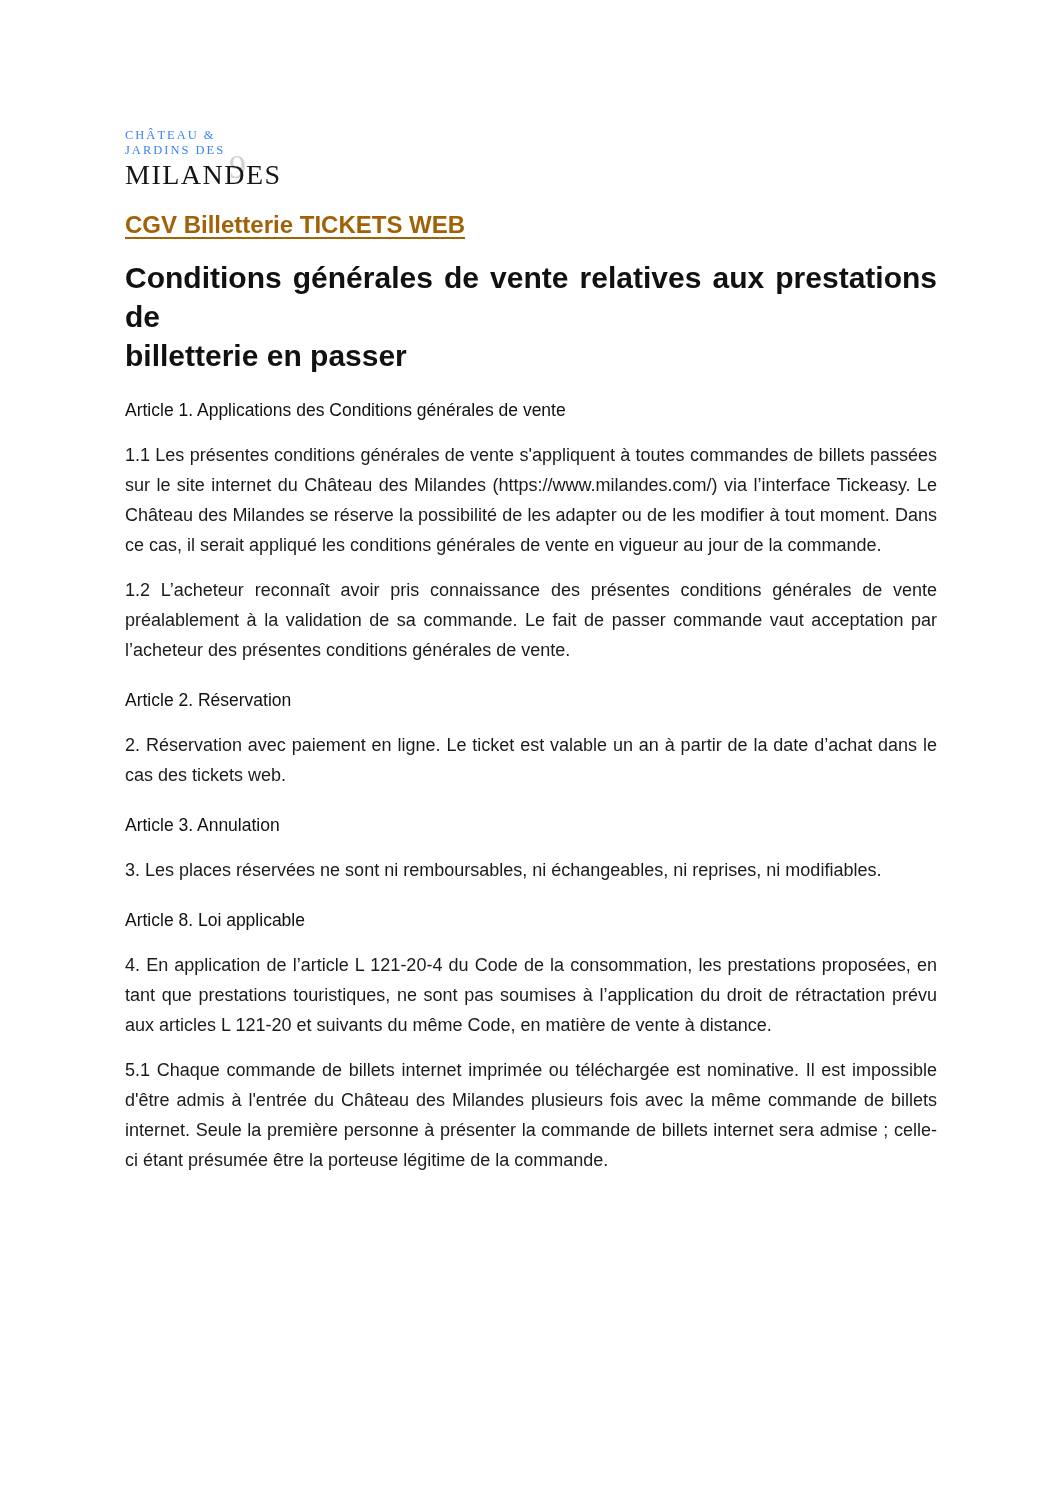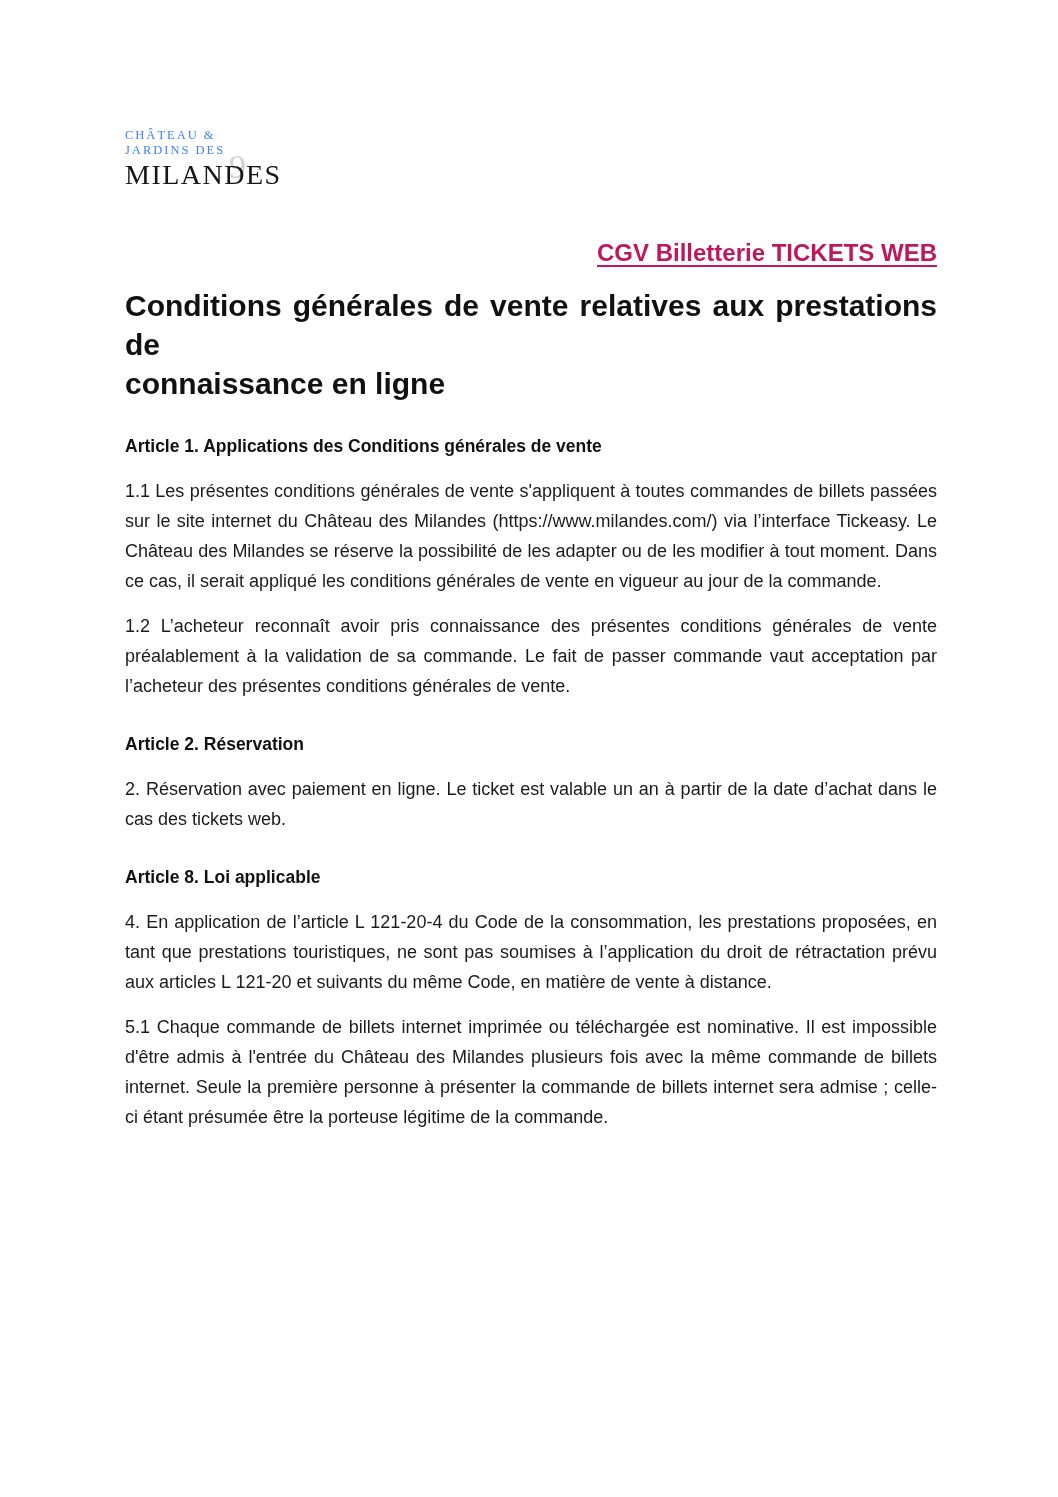--- a/index.html
+++ b/index.html
@@ -46,47 +46,47 @@
     left: 104px;
     top: 22px;
     font-family: "Liberation Serif", serif;
     font-size: 34px;
     color: #d2d0ca;
     z-index: 0;
     line-height: 34px;
   }
   
   .doc-title {
-    margin-top: 48px;
-    text-align: right;
+    margin-top: 20px;
+    text-align: left;
     font-size: 24px;
     font-weight: bold;
     line-height: 30px;
-    color: #be185d;
+    color: #a16207;
   }
   .doc-title .u {
     text-decoration: underline;
     text-decoration-thickness: 2px;
     text-underline-offset: 4px;
   }
   
   .doc-subtitle {
     margin-top: 18px;
     font-size: 30px;
     font-weight: bold;
     line-height: 39px;
     color: #111111;
   }
   .subtitle-line1 { text-align: justify; text-align-last: justify; }
   .subtitle-line2 { text-align: left; }
   
   .article-heading {
-    margin-top: 28px;
+    margin-top: 20px;
     font-size: 17.5px;
-    font-weight: bold;
+    font-weight: normal;
     line-height: 30px;
     color: #111111;
   }
   .article-paragraph {
     margin-top: 15px;
     font-size: 18px;
     line-height: 30px;
     text-align: justify;
     color: #1b1b1b;
   }
@@ -101,34 +101,38 @@
       <span class="logo-flourish">9</span>
       <div class="logo-small">CHÂTEAU &amp;</div>
       <div class="logo-small">JARDINS DES</div>
       <div class="logo-large">MILANDES</div>
     </div>
 
     <h1 class="doc-title"><span class="u">CGV Billetterie TICKETS WEB</span></h1>
 
     <h2 class="doc-subtitle">
       <div class="subtitle-line1">Conditions générales de vente relatives aux prestations de</div>
-      <div class="subtitle-line2">connaissance en ligne</div>
+      <div class="subtitle-line2">billetterie en passer</div>
     </h2>
 
     <section>
       <h3 class="article-heading">Article 1. Applications des Conditions générales de vente</h3>
       <p class="article-paragraph">1.1 Les présentes conditions générales de vente s'appliquent à toutes commandes de billets passées sur le site internet du Château des Milandes (https://www.milandes.com/) via l’interface Tickeasy. Le Château des Milandes se réserve la possibilité de les adapter ou de les modifier à tout moment. Dans ce cas, il serait appliqué les conditions générales de vente en vigueur au jour de la commande.</p>
       <p class="article-paragraph">1.2 L’acheteur reconnaît avoir pris connaissance des présentes conditions générales de vente préalablement à la validation de sa commande. Le fait de passer commande vaut acceptation par l’acheteur des présentes conditions générales de vente.</p>
     </section>
 
     <section>
       <h3 class="article-heading">Article 2. Réservation</h3>
       <p class="article-paragraph">2. Réservation avec paiement en ligne. Le ticket est valable un an à partir de la date d’achat dans le cas des tickets web.</p>
     </section>
 
+    <section>
+      <h3 class="article-heading">Article 3. Annulation</h3>
+      <p class="article-paragraph">3. Les places réservées ne sont ni remboursables, ni échangeables, ni reprises, ni modifiables.</p>
+    </section>
 
     <section>
       <h3 class="article-heading">Article 8. Loi applicable</h3>
       <p class="article-paragraph">4. En application de l’article L 121-20-4 du Code de la consommation, les prestations proposées, en tant que prestations touristiques, ne sont pas soumises à l’application du droit de rétractation prévu aux articles L 121-20 et suivants du même Code, en matière de vente à distance.</p>
     </section>
 
     <section>
       <p class="article-paragraph">5.1 Chaque commande de billets internet imprimée ou téléchargée est nominative. Il est impossible d'être admis à l'entrée du Château des Milandes plusieurs fois avec la même commande de billets internet. Seule la première personne à présenter la commande de billets internet sera admise ; celle-ci étant présumée être la porteuse légitime de la commande.</p>
     </section>
 

